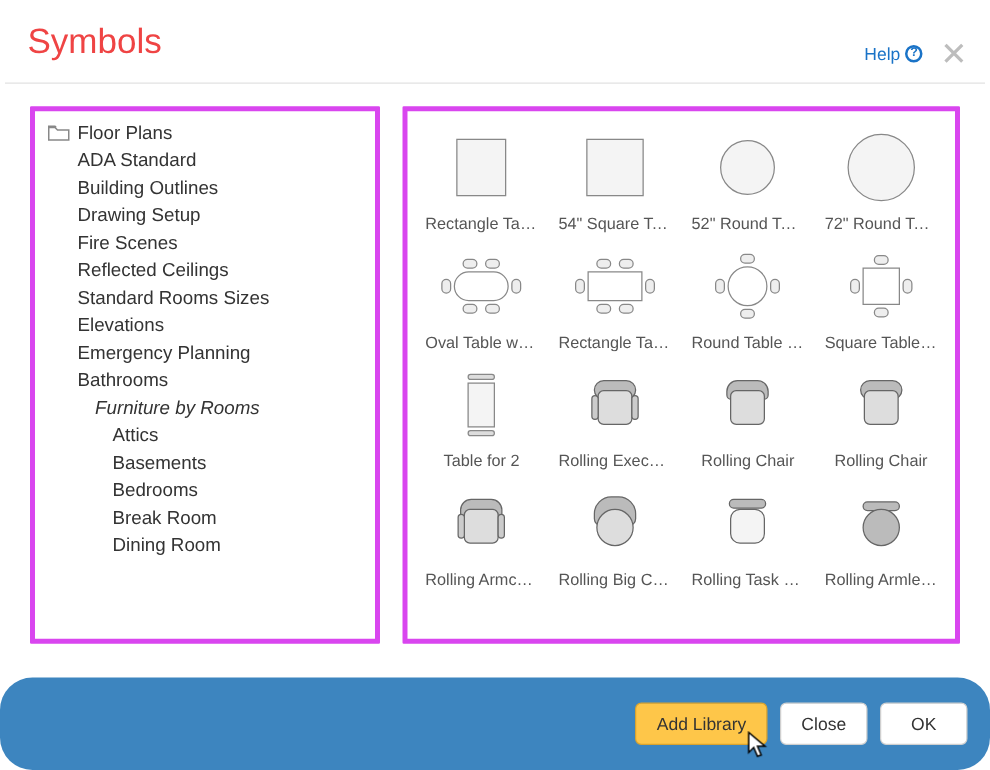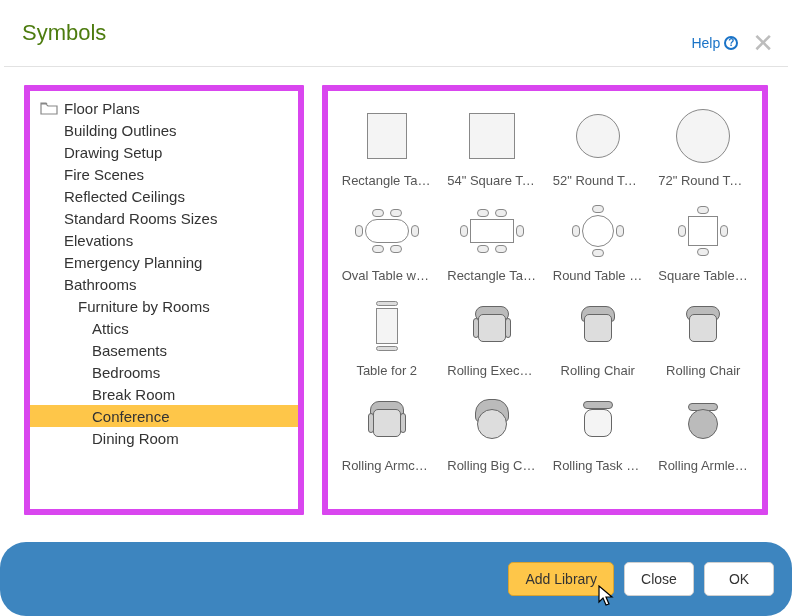--- a/index.html
+++ b/index.html
@@ -1,40 +1,40 @@
 <!DOCTYPE html>
 <html><head>
 <meta charset="utf-8">
 <style>
   * { box-sizing: border-box; margin: 0; padding: 0; }
   html, body { width: 792px; height: 616px; font-family: "Helvetica Neue", Arial, sans-serif; background: #fff; overflow: hidden; }
 
   .dialog { width: 792px; height: 616px; display: flex; flex-direction: column; }
 
   .header { display: flex; align-items: center; justify-content: space-between; padding: 10px 18px 6px 22px; }
-  .title { font-size: 22px; color: #4d7c0f; font-weight: 400; }
+  .title { font-size: 28px; color: #ef4444; font-weight: 400; }
   .header-right { display: flex; align-items: center; gap: 14px; margin-top: 20px; }
   .help { color: #1a73c7; font-size: 14px; cursor: pointer; display: flex; align-items: center; gap: 4px; }
   .help .q { width: 14px; height: 14px; border-radius: 50%; border: 2px solid #1a73c7; display: inline-flex; align-items: center; justify-content: center; font-size: 10px; font-weight: bold; color:#1a73c7; line-height:1;}
   .close-x { color: #bdbdbd; font-size: 26px; font-weight: 300; cursor: pointer; line-height: 1; }
 
   .rule { height: 1px; background: #e2e2e2; margin: 4px 4px 0 4px; }
 
   .body { flex: 1; display: flex; gap: 18px; padding: 18px 24px 12px 24px; overflow: hidden; }
 
-  .tree-panel, .symbol-panel { border: 6px solid #d946ef; border-radius: 1px; overflow: hidden; }
+  .tree-panel, .symbol-panel { border: 4px solid #d946ef; border-radius: 1px; overflow: hidden; }
   .tree-panel { width: 280px; height: 430px; overflow-y: hidden; padding-top: 6px; }
   .symbol-panel { flex: 1; height: 430px; padding: 14px 10px 6px 10px; overflow-y: auto; }
 
   .tree-root { font-size: 15px; color: #333; }
   .tree-row { display: flex; align-items: center; height: 22px; padding-left: 10px; white-space: nowrap; cursor: default; }
   .tree-row .folder { width: 18px; height: 14px; margin-right: 6px; display: inline-flex; }
   .tree-row.sel { background: #fec649; }
   .lvl1 { padding-left: 34px; }
-  .lvl2 { padding-left: 48px; }
+  .lvl2 { padding-left: 48px; font-style: italic; }
   .lvl3 { padding-left: 62px; }
 
   .symbols-grid { display: grid; grid-template-columns: repeat(4, 1fr); column-gap: 8px; row-gap: 12px; }
   .symbol { display: flex; flex-direction: column; align-items: center; cursor: pointer; }
   .thumb { width: 84px; height: 62px; display: flex; align-items: center; justify-content: center; }
   .symbol .label { font-size: 13px; color: #555; margin-top: 6px; width: 90px; text-align: center; white-space: nowrap; overflow: hidden; text-overflow: ellipsis; }
 
   
   .shape-rect { width: 40px; height: 46px; background: #f4f4f4; border: 1px solid #888; }
   .shape-square { width: 46px; height: 46px; background: #f4f4f4; border: 1px solid #888; }
@@ -99,20 +99,23 @@
           <span class="folder">
             <svg viewBox="0 0 18 14" width="18" height="14">
                 <path d="M1 3 h5 l2 2 h9 v8 h-16 z M1 3 v-1 h5 l1 1" fill="none" stroke="#888" stroke-width="1.2"></path>
               </svg>
           </span>
           <span>Floor Plans</span>
         </div>
 
         <div id="tree-items">
             <div class="tree-row lvl1">
+              <span>ADA Standard</span>
+            </div>
+            <div class="tree-row lvl1">
               <span>Building Outlines</span>
             </div>
             <div class="tree-row lvl1">
               <span>Drawing Setup</span>
             </div>
             <div class="tree-row lvl1">
               <span>Fire Scenes</span>
             </div>
             <div class="tree-row lvl1">
               <span>Reflected Ceilings</span>
@@ -140,23 +143,20 @@
               <span>Attics</span>
             </div>
             <div class="tree-row lvl3">
               <span>Basements</span>
             </div>
             <div class="tree-row lvl3">
               <span>Bedrooms</span>
             </div>
             <div class="tree-row lvl3">
               <span>Break Room</span>
-            </div>
-            <div class="tree-row lvl3 sel">
-              <span>Conference</span>
             </div>
             <div class="tree-row lvl3">
               <span>Dining Room</span>
             </div>
           </div>
 
       </div>
     </div>
 
     <div class="symbol-panel">

